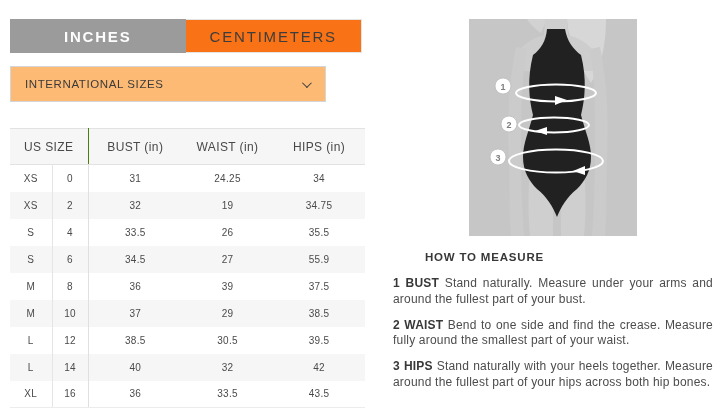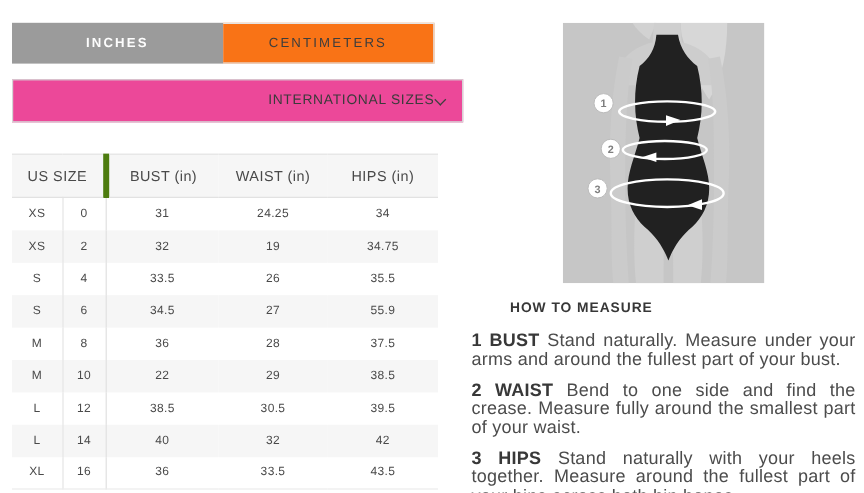--- a/index.html
+++ b/index.html
@@ -7,30 +7,30 @@
   body { font-family: "Liberation Sans", sans-serif; }
   .stage {
     position: relative; width: 720px; height: 411px;
     background: #ffffff; overflow: hidden;
   }
 
   
   .tabs { position: absolute; left: 10px; top: 19px; width: 352px; height: 34px; display: flex; }
   .tab {
     flex: 1; display: flex; align-items: center; justify-content: center;
-    font-size: 11px; letter-spacing: 1.8px; cursor: pointer;
+    font-size: 15px; letter-spacing: 1.8px; cursor: pointer;
   }
   .tab.active { background: #9b9b9b; color: #fdfdfd; font-weight: bold; }
   .tab.inactive { background: #f97316; color: #3d3d3d; border: 1px solid #e4e4e4; border-left: none; }
 
   
   .dropdown {
-    position: absolute; left: 10px; top: 66px; width: 376px; height: 36px;
-    border: 1px solid #d5d5d5; background: #ec4899;
-    display: flex; align-items: center; justify-content: flex-end;
+    position: absolute; left: 10px; top: 66px; width: 316px; height: 36px;
+    border: 1px solid #d5d5d5; background: #fdba74;
+    display: flex; align-items: center; justify-content: space-between;
     padding: 0 16px 0 14px; cursor: pointer;
   }
   .dropdown-label { font-size: 11.5px; letter-spacing: 0.6px; color: #3b3b3b; }
   .chevron {
     width: 7px; height: 7px; border-right: 1.6px solid #3f3f3f; border-bottom: 1.6px solid #3f3f3f;
     transform: rotate(45deg) translateY(-2px);
   }
 
   
   table.size-table {
@@ -40,42 +40,42 @@
   }
   .size-table col.c-letter { width: 42px; }
   .size-table col.c-num    { width: 36px; }
   .size-table col.c-bust   { width: 94px; }
   .size-table col.c-waist  { width: 91px; }
   .size-table col.c-hips   { width: 92px; }
   .size-table thead td {
     height: 36px; background: #f6f6f6; border-bottom: 1px solid #e2e2e2;
     text-align: center; font-size: 12px; letter-spacing: 0.4px; color: #494949;
   }
-  .size-table thead td.h-ussize { border-right: 5px solid #4d7c0f; }
+  .size-table thead td.h-ussize { border-right: 1px solid #4d7c0f; }
   .size-table tbody td {
     height: 27px; text-align: center; font-size: 10px; color: #4a4a4a; letter-spacing: 0.3px;
   }
   .size-table tbody tr:nth-child(even) td { background: #f6f6f6; }
   .size-table tbody td.letter { border-right: 1px solid #e5e5e5; }
   .size-table tbody td.num    { border-right: 1px solid #e0e0e0; }
   .size-table tbody tr:last-child td { border-bottom: 1px solid #ececec; }
 
   
   .figure-wrap { position: absolute; left: 469px; top: 19px; width: 168px; height: 217px; }
   .figure-wrap svg { display: block; }
   .badge-num { font-family: "Liberation Sans", sans-serif; font-size: 9px; font-weight: bold; fill: #7e7e7e; }
 
   
   .measure { position: absolute; left: 393px; top: 251px; width: 320px; }
   .measure h4 {
     font-size: 11.5px; font-weight: bold; letter-spacing: 0.8px;
     color: #373737; margin: 0 0 12px 0; line-height: 13px; padding-left: 32px;
   }
   .measure p {
-    font-size: 15px; line-height: 15.5px; color: #4c4c4c;
+    font-size: 12px; line-height: 15.5px; color: #4c4c4c;
     text-align: justify; margin: 0 0 10.5px 0; letter-spacing: 0.2px;
   }
   .measure p b { color: #383838; }
 </style>
 </head>
 <body>
 
 <div class="stage">
 
   <div class="tabs">
@@ -134,27 +134,27 @@
         <td class="letter">S</td>
         <td class="num">6</td>
         <td>34.5</td>
         <td>27</td>
         <td>55.9</td>
       </tr>
       <tr>
         <td class="letter">M</td>
         <td class="num">8</td>
         <td>36</td>
-        <td>28</td>
+        <td>39</td>
         <td>37.5</td>
       </tr>
       <tr>
         <td class="letter">M</td>
         <td class="num">10</td>
-        <td>22</td>
+        <td>37</td>
         <td>29</td>
         <td>38.5</td>
       </tr>
       <tr>
         <td class="letter">L</td>
         <td class="num">12</td>
         <td>38.5</td>
         <td>30.5</td>
         <td>39.5</td>
       </tr>

